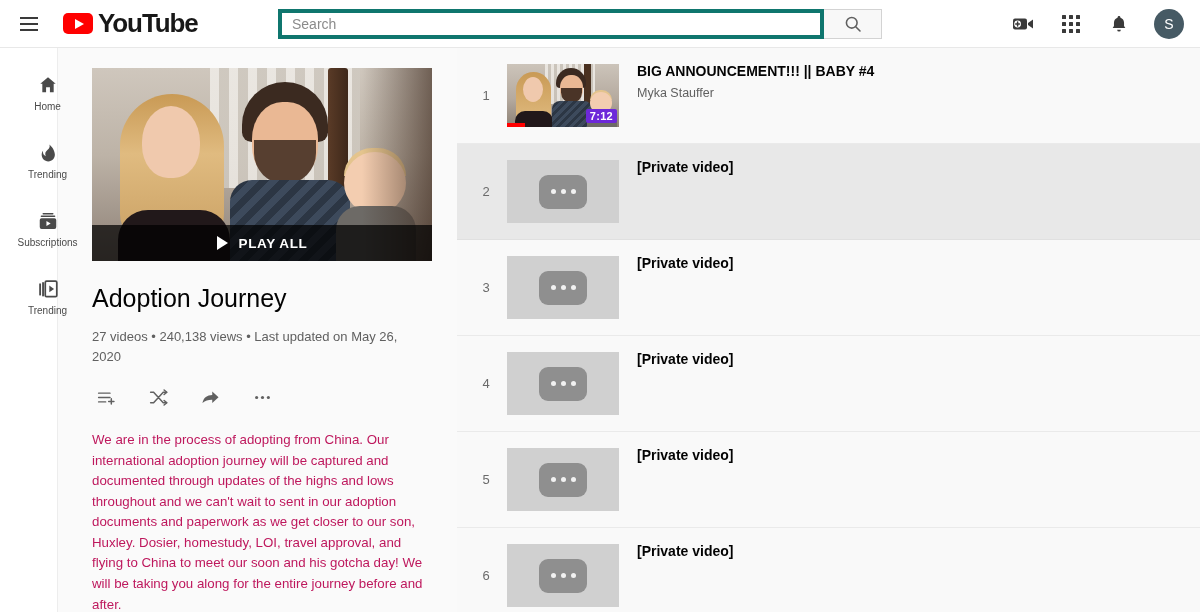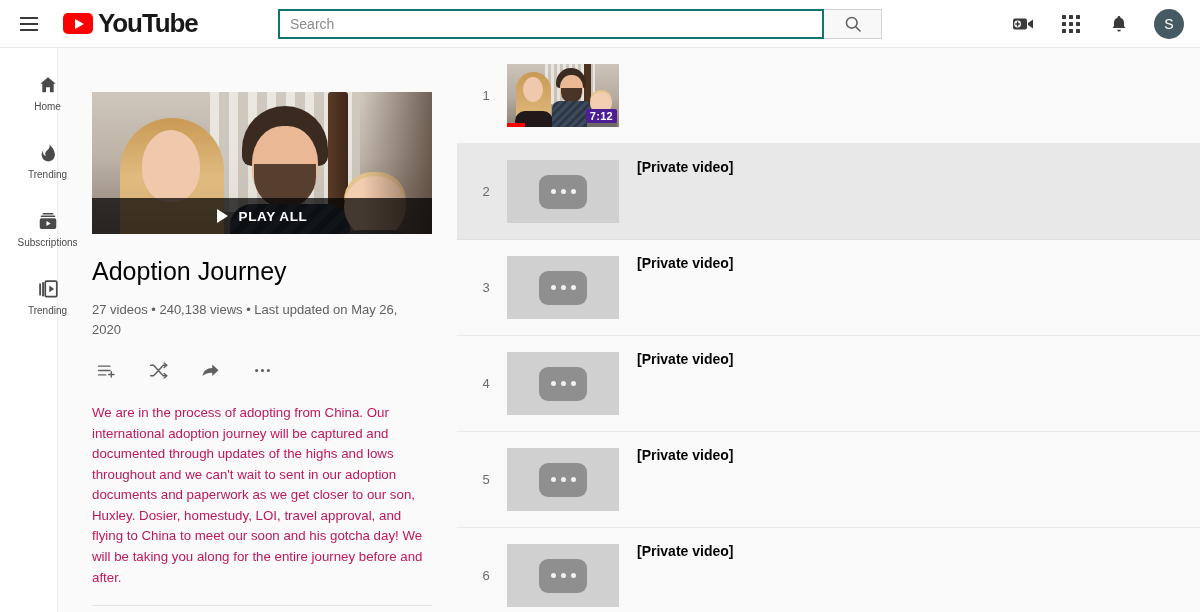--- a/index.html
+++ b/index.html
@@ -43,21 +43,21 @@
     margin-left: 2px;
   }
   .logo-text {
     font-size: 26px; font-weight: bold; color: #181818;
     letter-spacing: -1.1px;
   }
 
   .search-area { position: absolute; left: 278px; top: 9px; display: flex; }
   .search-box {
     width: 546px; height: 30px;
-    border: 2px solid #0f766e; background: #fff;
+    border: 4px solid #0f766e; background: #fff;
     display: flex; align-items: center;
     padding-left: 10px;
   }
   .search-box input {
     border: none; outline: none; width: 100%;
     font-family: "Liberation Sans", sans-serif;
     font-size: 14px; color: #333;
     background: transparent;
   }
   .search-box input::placeholder { color: #8b8b8b; }
@@ -104,24 +104,23 @@
 
   
   .left-panel {
     position: absolute; top: 48px; left: 58px;
     width: 399px; height: 564px;
     background: #fafafa;
     padding: 20px 28px 0 34px;
     overflow: hidden;
   }
   .hero {
-    position: relative; width: 340px; height: 142px;
+    position: relative; width: 340px; height: 193px;
     overflow: hidden; cursor: pointer;
     background: #3b82f6;
-    margin-top: 24px;
   }
   .hero-photo { position: absolute; inset: 0; }
   .hero-photo .wall {
     position:absolute; inset:0;
     background: linear-gradient(180deg,#cfc7bd 0%, #bdb3a7 45%, #8d8076 100%);
   }
   .hero-photo .stair {
     position:absolute; left: 118px; top: 0; width: 150px; height: 120px;
     background: repeating-linear-gradient(90deg,#efece7 0 9px,#cfc9c0 9px 19px);
     opacity: .85;
@@ -252,21 +251,21 @@
   .thumb.real .m-hair { position:absolute; left: 49px; top: 4px; width: 30px; height: 20px; background:#3b2a20; border-radius: 15px 15px 4px 4px; }
   .thumb.real .m-face { position:absolute; left: 53px; top: 11px; width: 23px; height: 27px; background:#eab894; border-radius: 46%; }
   .thumb.real .m-beard { position:absolute; left: 54px; top: 24px; width: 21px; height: 15px; background:#4a3427; border-radius: 0 0 12px 12px; }
   .thumb.real .m-body { position:absolute; left: 45px; top: 37px; width: 40px; height: 26px;
     background: repeating-linear-gradient(135deg,#3d4a5c 0 3px,#2c3644 3px 6px); border-radius: 8px 8px 0 0; }
   .thumb.real .b-head { position:absolute; left: 83px; top: 28px; width: 22px; height: 22px; background:#f3cdb0; border-radius:50%; }
   .thumb.real .b-hair { position:absolute; left: 83px; top: 26px; width: 22px; height: 10px; background:#e4c48d; border-radius: 11px 11px 0 0; }
   .thumb.real .b-body { position:absolute; left: 80px; top: 46px; width: 30px; height: 17px; background:#6d6a66; border-radius: 8px 8px 0 0; }
   .dur {
     position: absolute; right: 2px; bottom: 4px;
-    background: #4c1d95; color: #fff;
+    background: #6d28d9; color: #fff;
     font-size: 11px; font-weight: bold;
     padding: 1px 4px; border-radius: 2px;
     letter-spacing: .3px;
   }
   .progress-bar {
     position: absolute; left: 0; bottom: 0;
     height: 4px; width: 16%; background: #ff0000;
   }
   
   .thumb.private { background: #d0d0d0; display:flex; align-items:center; justify-content:center; }
@@ -462,20 +461,24 @@
       <div class="m-hair"></div>
         <div class="m-face"></div>
         <div class="m-beard"></div>
         <div class="m-body"></div>
       <div class="b-hair"></div>
         <div class="b-head"></div>
         <div class="b-body"></div>
       <div class="dur">7:12</div>
       <div class="progress-bar" style="width: 16%;"></div>
     </div>
+    <div class="vinfo">
+      <div class="vtitle">BIG ANNOUNCEMENT!!! || BABY #4</div>
+      <div class="vchannel">Myka Stauffer</div>
+    </div>
   </div>
 
   <div class="vrow highlight">
     <div class="idx">2</div>
     <div class="thumb private">
       <span class="plate">
           <i></i>
           <i></i>
           <i></i>
         </span>

